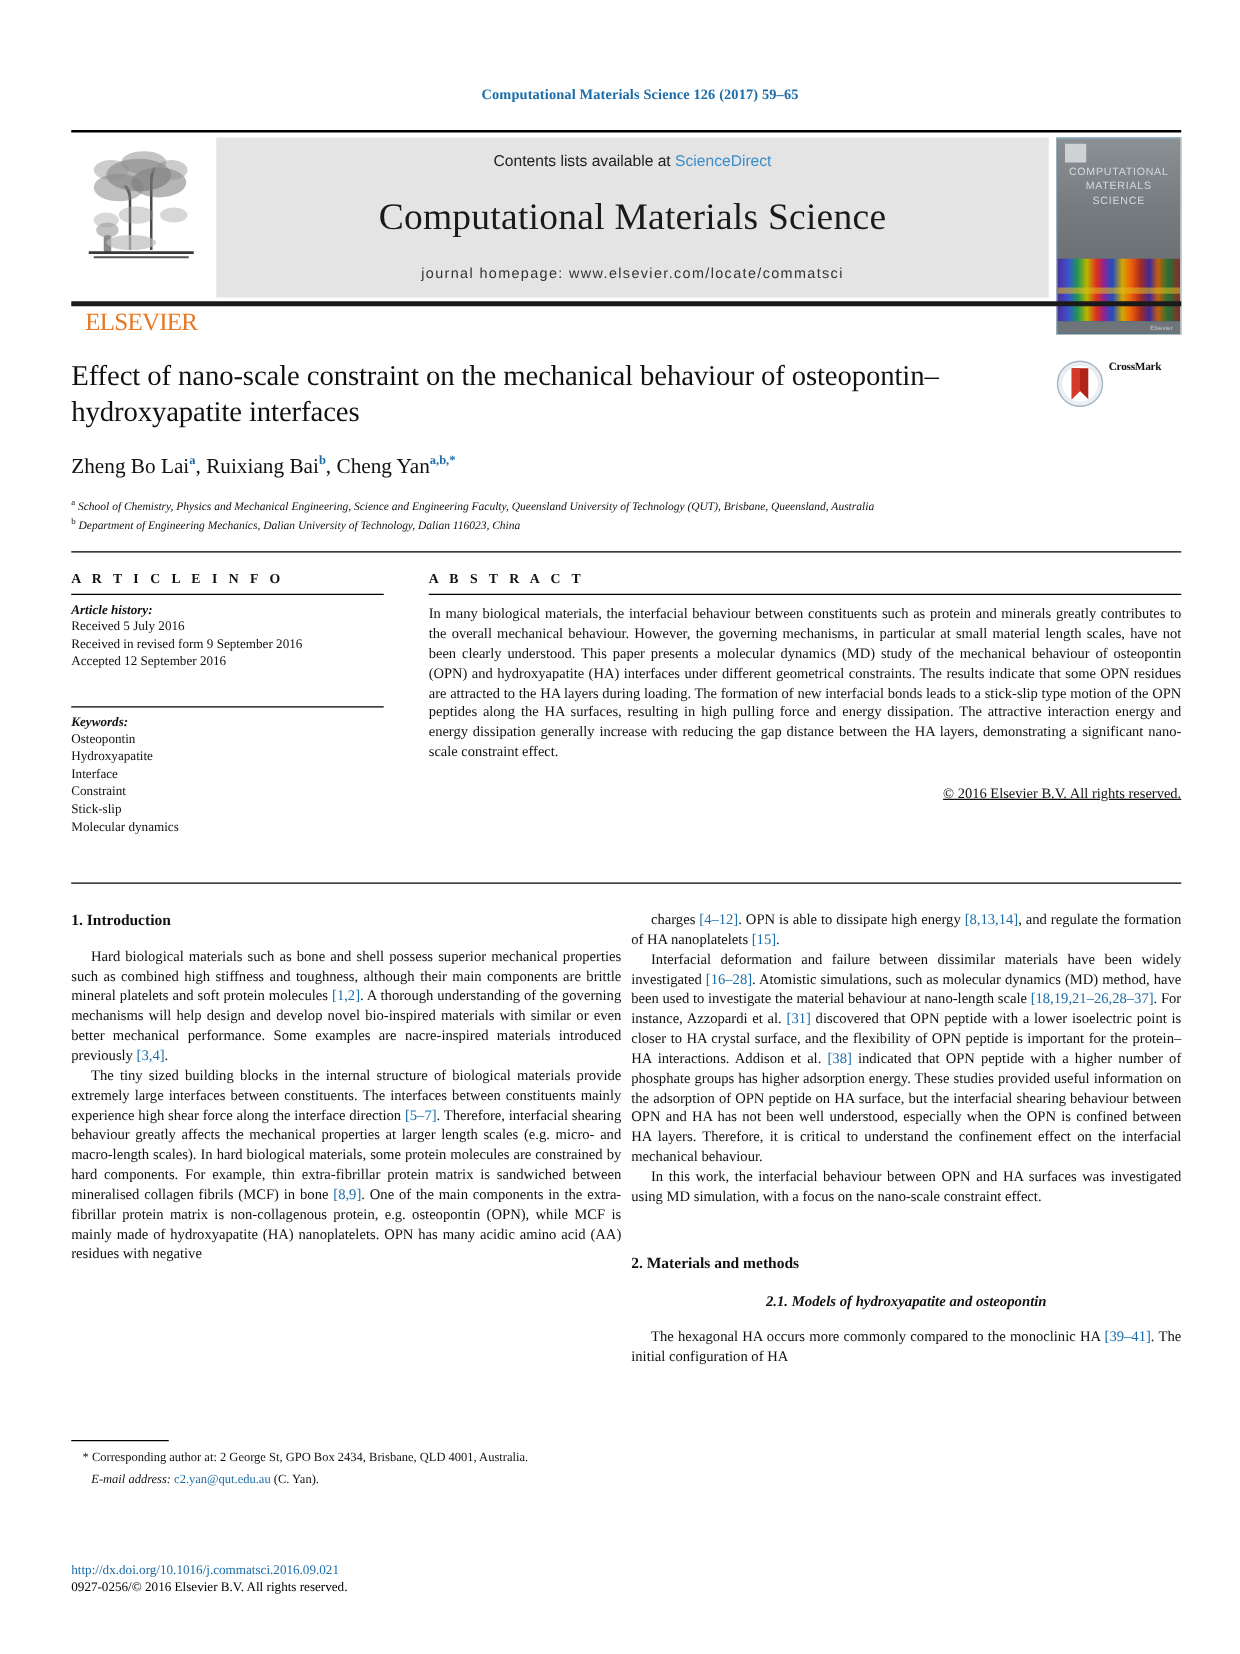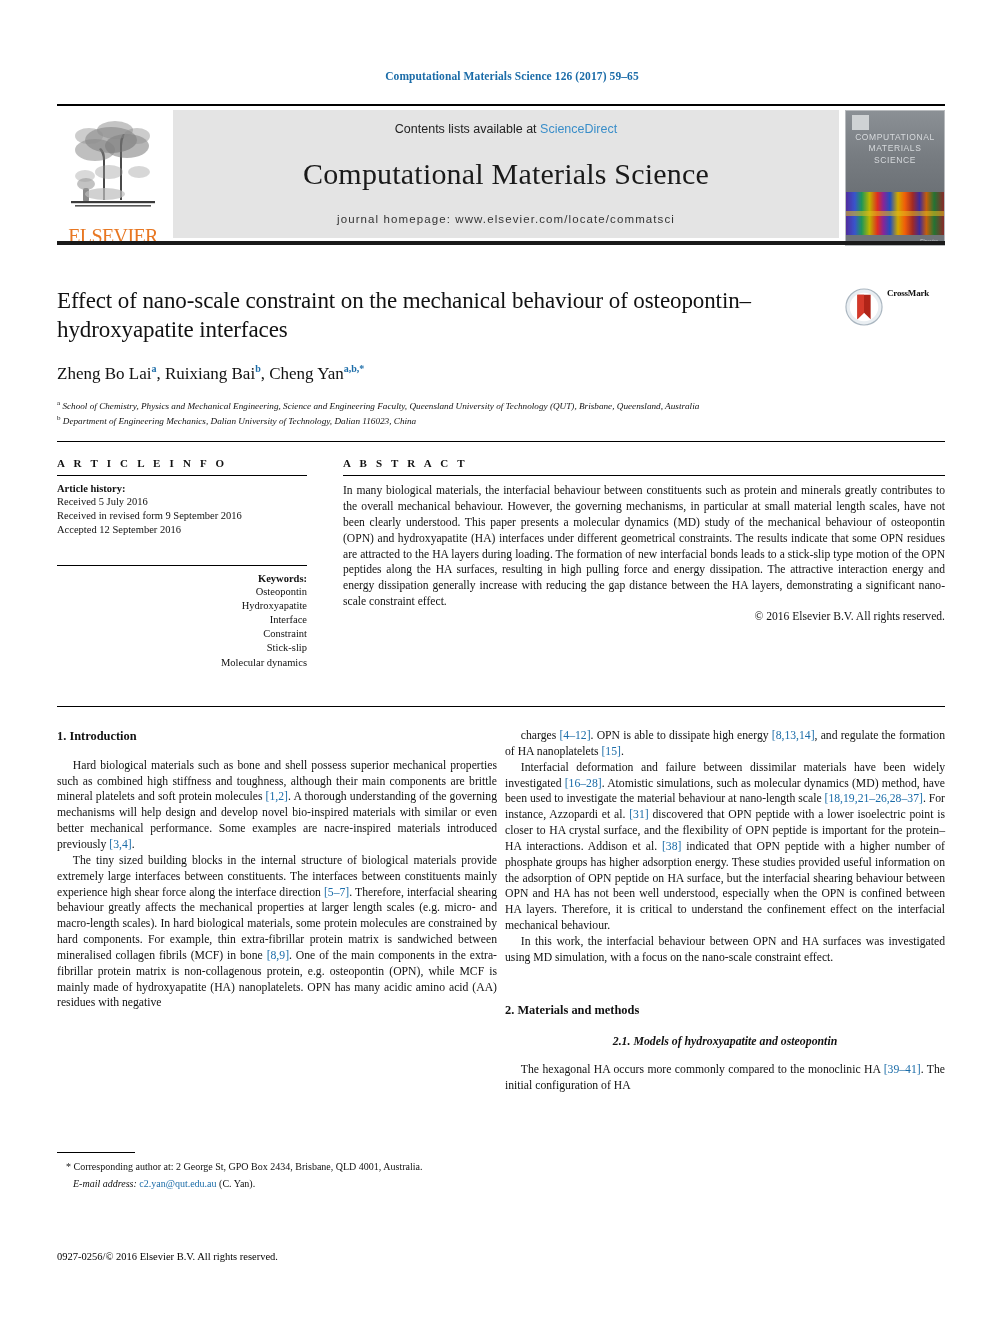--- a/index.html
+++ b/index.html
@@ -93,21 +93,21 @@
   }
   .homepage-line {
     font-family: "Liberation Sans", sans-serif;
     font-size: 11.5px;
     color: #333;
     letter-spacing: 1.1px;
   }
   .cover-thumb {
     flex: 0 0 100px;
     width: 100px;
-    height: 136px;
+    height: 158px;
     background: #0369a1;
     position: relative;
     overflow: hidden;
     border: 1px solid #b8bbbe;
   }
   .cover-top {
     position: absolute;
     top: 0; left: 0; right: 0; height: 62%;
     background: linear-gradient(180deg,#8b9095 0%, #777c81 55%, #6c7176 100%);
   }
@@ -243,46 +243,48 @@
     letter-spacing: 3.2px;
     color: #111;
     margin: 0 0 6px 0;
   }
   .thin-rule {
     border-top: 1.6px solid #000;
     margin: 4px 0 7px 0;
   }
   .info-label {
     font-family: "Liberation Serif", serif;
+    font-style: italic;
     font-weight: bold;
     font-size: 10.5px;
     color: #111;
     margin-bottom: 1px;
   }
   .info-line {
     font-family: "Liberation Serif", serif;
     font-size: 10.5px;
     line-height: 1.34;
     color: #111;
   }
-  .kw-block { margin-top: 28px; text-align: right; }
+  .kw-block { margin-top: 28px; }
   .abs-text {
     font-family: "Liberation Serif", serif;
     font-size: 11.6px;
     line-height: 1.37;
     text-align: justify;
     color: #111;
     margin: 0;
   }
   .abs-copy {
     font-family: "Liberation Serif", serif;
     font-size: 11.6px;
     text-align: right;
     color: #111;
-    margin-top: 0;
+    margin-top: 18px;
+    text-decoration: underline;
   }
 
   
   .col {
     position: absolute;
     top: 728px;
     width: 440px;
     font-family: "Liberation Serif", serif;
     font-size: 11.7px;
     line-height: 1.355;
@@ -476,16 +478,17 @@
   <div class="footnotes">
     <div class="fn1">* Corresponding author at: 2 George St, GPO Box 2434, Brisbane, QLD 4001, Australia.</div>
     <div class="fn2">
       <em>E-mail address:</em>
       <span class="email-link">c2.yan@qut.edu.au</span>
       <span>(C. Yan).</span>
     </div>
   </div>
 
   <div class="doi-block">
+    <div class="doi-link">http://dx.doi.org/10.1016/j.commatsci.2016.09.021</div>
     <div>0927-0256/© 2016 Elsevier B.V. All rights reserved.</div>
   </div>
 
 </div>
 
 </body></html>

